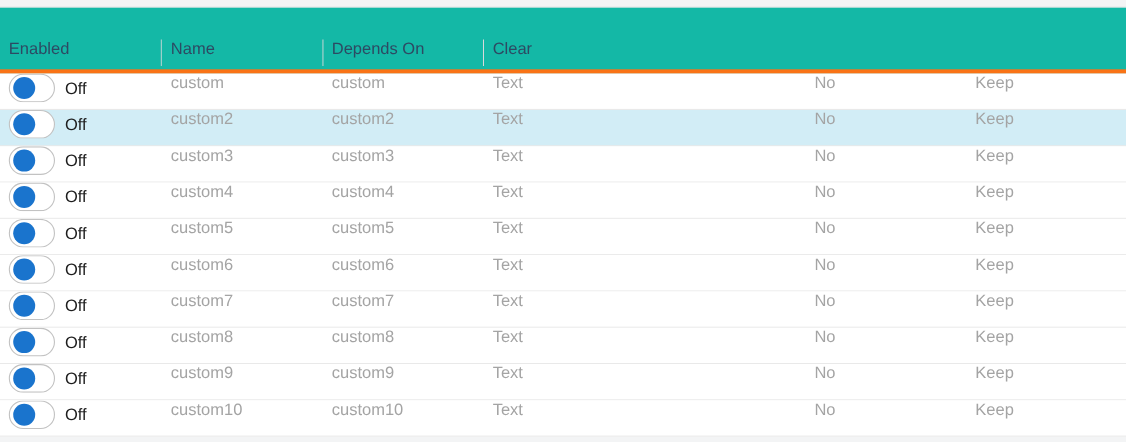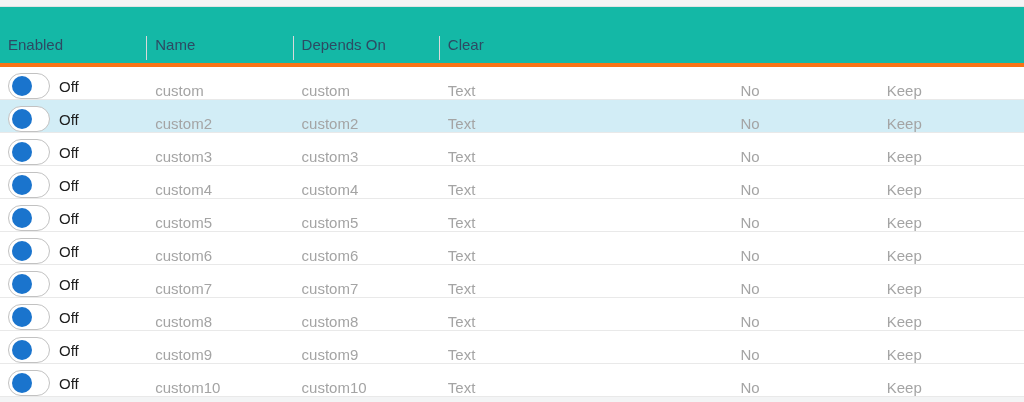--- a/index.html
+++ b/index.html
@@ -27,21 +27,21 @@
     white-space: nowrap; overflow: hidden;
   }
   .hcell:first-child { padding-left: 8px; }
   .hcell + .hcell::before {
     content: ""; position: absolute; left: 0; bottom: 3px;
     width: 1px; height: 32px; background: #d8d9da;
   }
 
   .tbody { background: #ffffff; }
   .row {
-    height: 33px; display: flex; align-items: flex-end;
+    height: 33px; display: flex; align-items: flex-start;
     background: #ffffff; border-bottom: 1px solid #e9e9e9;
   }
   .row.selected { background: #d2edf6; }
   .cell {
     flex: 0 0 14.2857%; padding: 0 4px 0 9px;
     font-size: 15px; color: #a4a4a4;
     white-space: nowrap; overflow: hidden;
     display: flex; align-items: center;
   }
   .cell:first-child { padding-left: 8px; }

